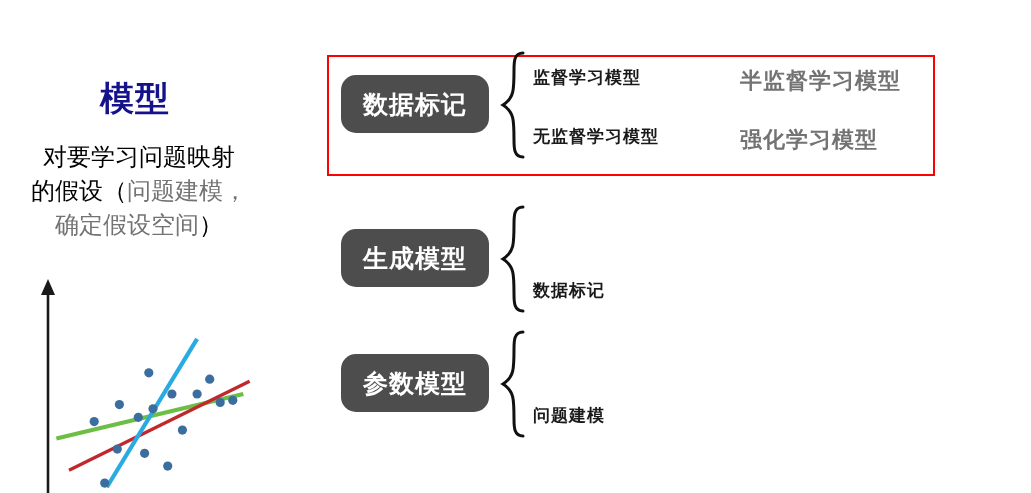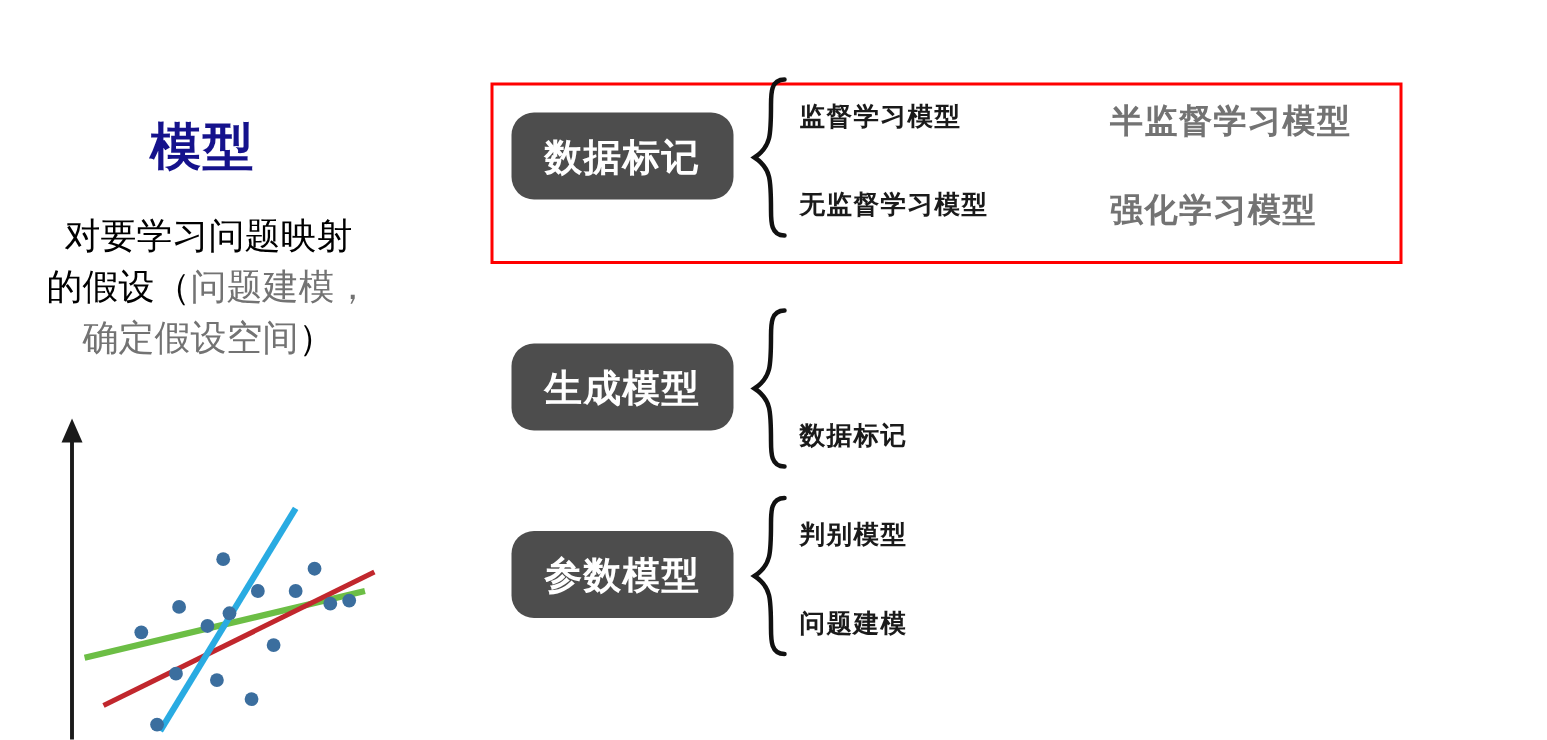--- a/index.html
+++ b/index.html
@@ -224,16 +224,15 @@
     <div class="branch bottom">数据标记</div>
   </div>
 
   <div class="group g2">
     <div class="pill">参数模型</div>
     <div class="brace">
       <svg width="34" height="110" viewBox="0 0 34 110">
         <path d="M26,3 C17,3 17,12 17,20 C17,40 17,48 6,55 C17,62 17,70 17,90 C17,98 17,107 26,107" fill="none" stroke="#111111" stroke-width="3" stroke-linecap="round"></path>
       </svg>
     </div>
-    <div class="branch top">判别模型</div>
     <div class="branch bottom">问题建模</div>
   </div>
 </div>
 
 </body></html>

